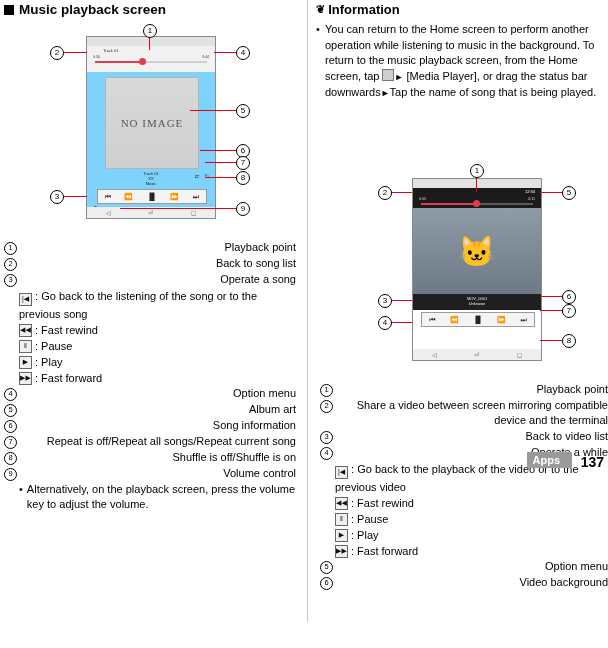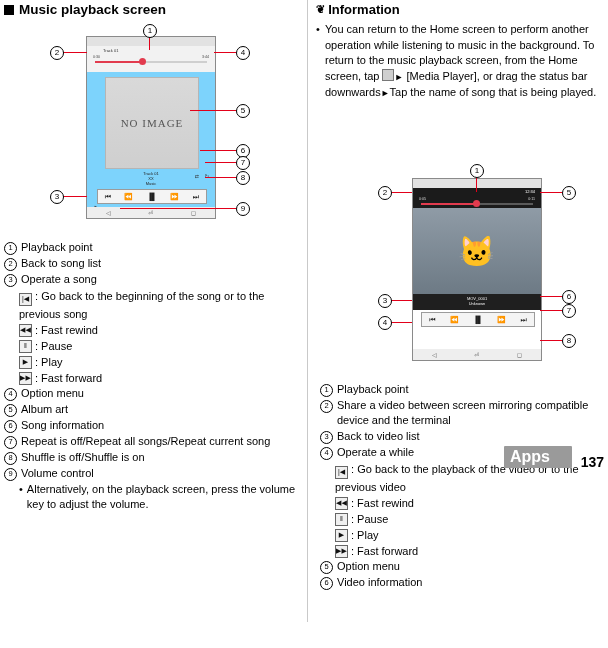--- a/index.html
+++ b/index.html
@@ -66,21 +66,21 @@
   .lead{position:absolute;background:#e2001a;height:1px;}
   .lead-v{position:absolute;background:#e2001a;width:1px;}
 
   
   .legend{position:absolute;left:4px;top:240px;width:292px;font-size:11px;line-height:15px;}
   .li{display:flex;align-items:flex-start;margin-bottom:1px;}
   .li .bullet{
     flex:0 0 auto;width:11px;height:11px;border-radius:50%;border:1px solid #000;background:#fff;
     font-size:7.5px;line-height:10px;text-align:center;margin-right:4px;margin-top:2px;
   }
-  .li .txt{flex:1 1 auto;}
+  .li .txt{flex:1 1 auto;text-align:right;}
   .sub{margin-left:15px;display:flex;align-items:center;gap:3px;font-size:11px;line-height:16px;}
   .sub.wrap{display:block;}
   .glyph{
     display:inline-block;width:11px;height:11px;border:1px solid #666;background:#f0f0f0;
     font-size:7px;line-height:10px;text-align:center;color:#111;vertical-align:-1px;
   }
   .dotline{margin-left:15px;display:flex;font-size:11px;line-height:15px;}
   .dotline .d{flex:0 0 auto;margin-right:4px;}
 
   
@@ -113,22 +113,22 @@
              font-size:4px;text-align:center;padding-top:2px;box-sizing:border-box;line-height:5px;}
   .v-ctrl{position:absolute;left:8px;top:133px;width:112px;height:13px;border:1px solid #9b9b9b;background:#f4f4f4;
           display:flex;align-items:center;justify-content:space-around;font-size:7px;color:#222;}
   .v-bottom{position:absolute;left:0;bottom:0;width:100%;height:11px;background:#eeeeee;
             display:flex;align-items:center;justify-content:space-around;font-size:6px;color:#555;}
 
   .vlegend{position:absolute;left:4px;top:382px;width:288px;font-size:11px;line-height:15px;}
 
   
   .footer-apps{
-    position:absolute;right:36px;bottom:8px;font-size:16px;font-weight:bold;color:#ffffff;
-    background:#9a9a9a;padding:2px 22px 2px 6px;border-radius:1px;
+    position:absolute;right:36px;bottom:8px;font-size:11px;font-weight:bold;color:#ffffff;
+    background:#9a9a9a;padding:2px 12px 2px 6px;border-radius:1px;
   }
   .footer-page{position:absolute;right:4px;bottom:6px;font-size:14px;font-weight:bold;}
 </style>
 </head>
 <body>
 
 <div class="page">
 
   <div class="divider"></div>
 
@@ -213,21 +213,21 @@
         <span class="bullet">2</span>
         <span class="txt">Back to song list</span>
       </div>
       <div class="li">
         <span class="bullet">3</span>
         <span class="txt">Operate a song</span>
       </div>
 
       <div class="sub wrap">
         <span class="glyph">|◀</span>
-        <span>: Go back to the beginning of the song or to the previous song</span>
+        <span>: Go back to the listening of the song or to the previous song</span>
       </div>
       <div class="sub">
         <span class="glyph">◀◀</span>
         <span>: Fast rewind</span>
       </div>
       <div class="sub">
         <span class="glyph">‖</span>
         <span>: Pause</span>
       </div>
       <div class="sub">
@@ -376,20 +376,20 @@
         <span class="glyph">▶▶</span>
         <span>: Fast forward</span>
       </div>
 
       <div class="li">
         <span class="bullet">5</span>
         <span class="txt">Option menu</span>
       </div>
       <div class="li">
         <span class="bullet">6</span>
-        <span class="txt">Video information</span>
+        <span class="txt">Video background</span>
       </div>
     </div>
   </div>
 
   <div class="footer-apps">Apps</div>
   <div class="footer-page">137</div>
 </div>
 
 </body></html>

